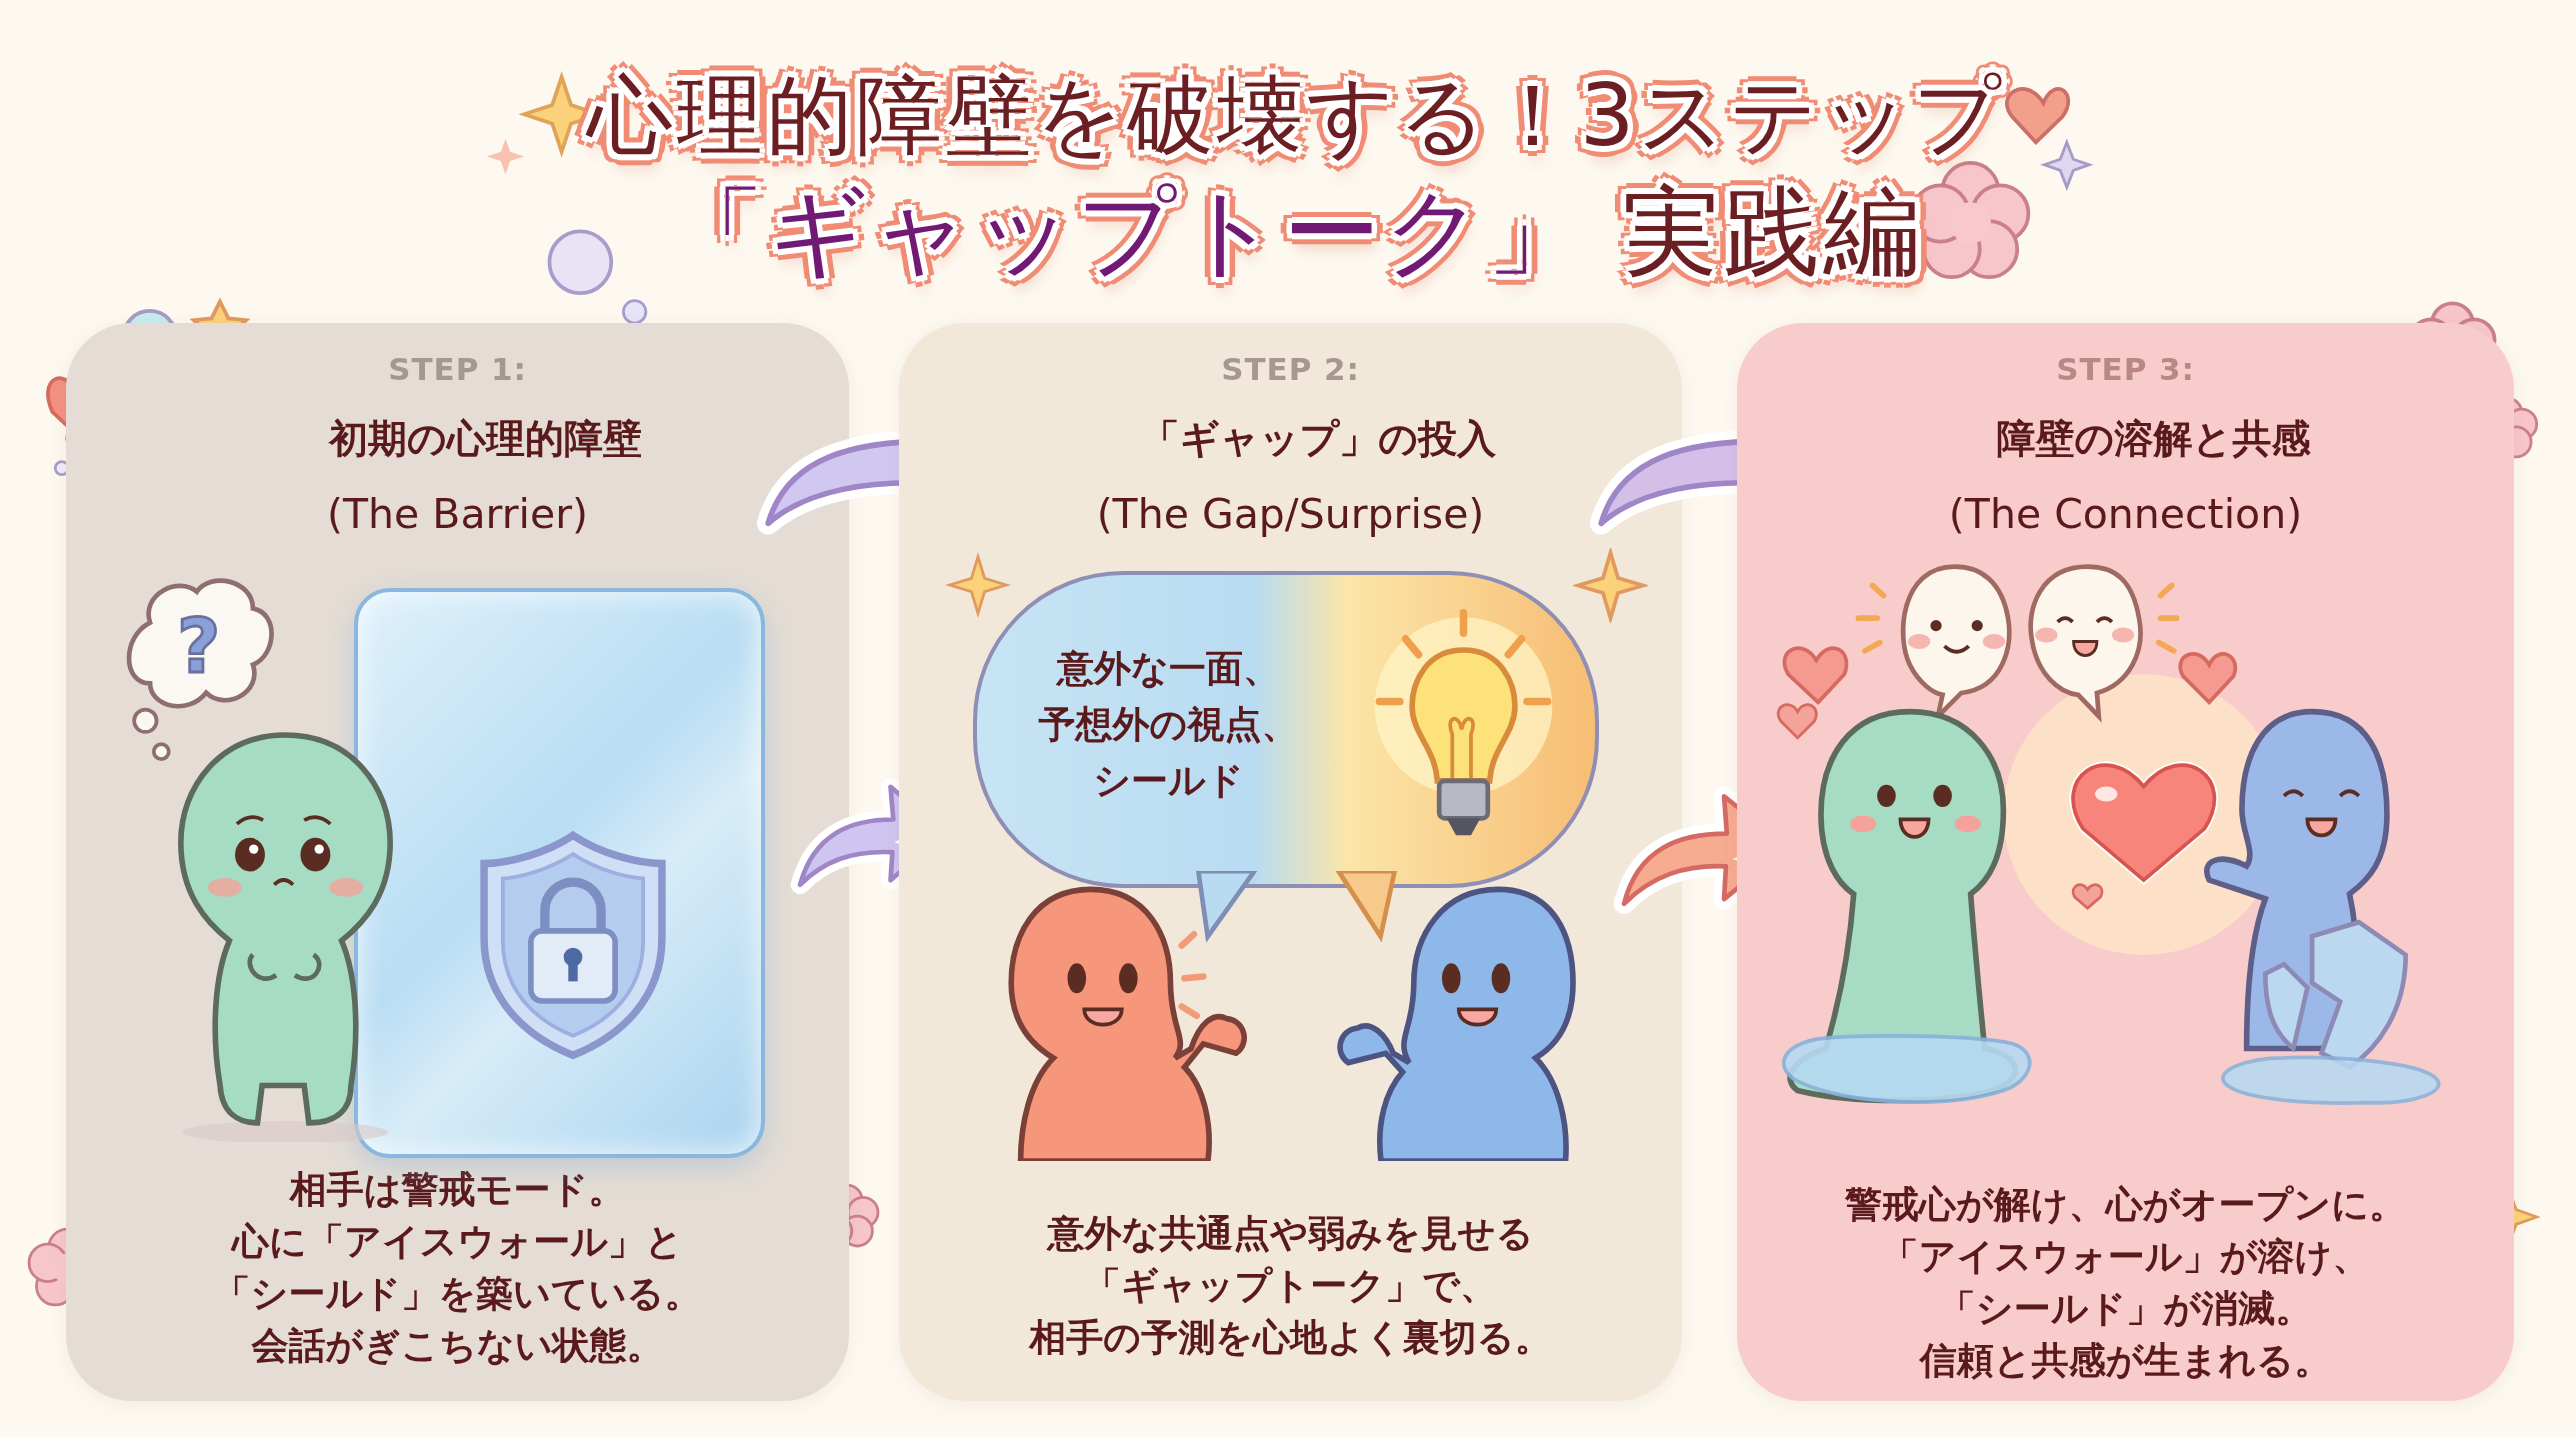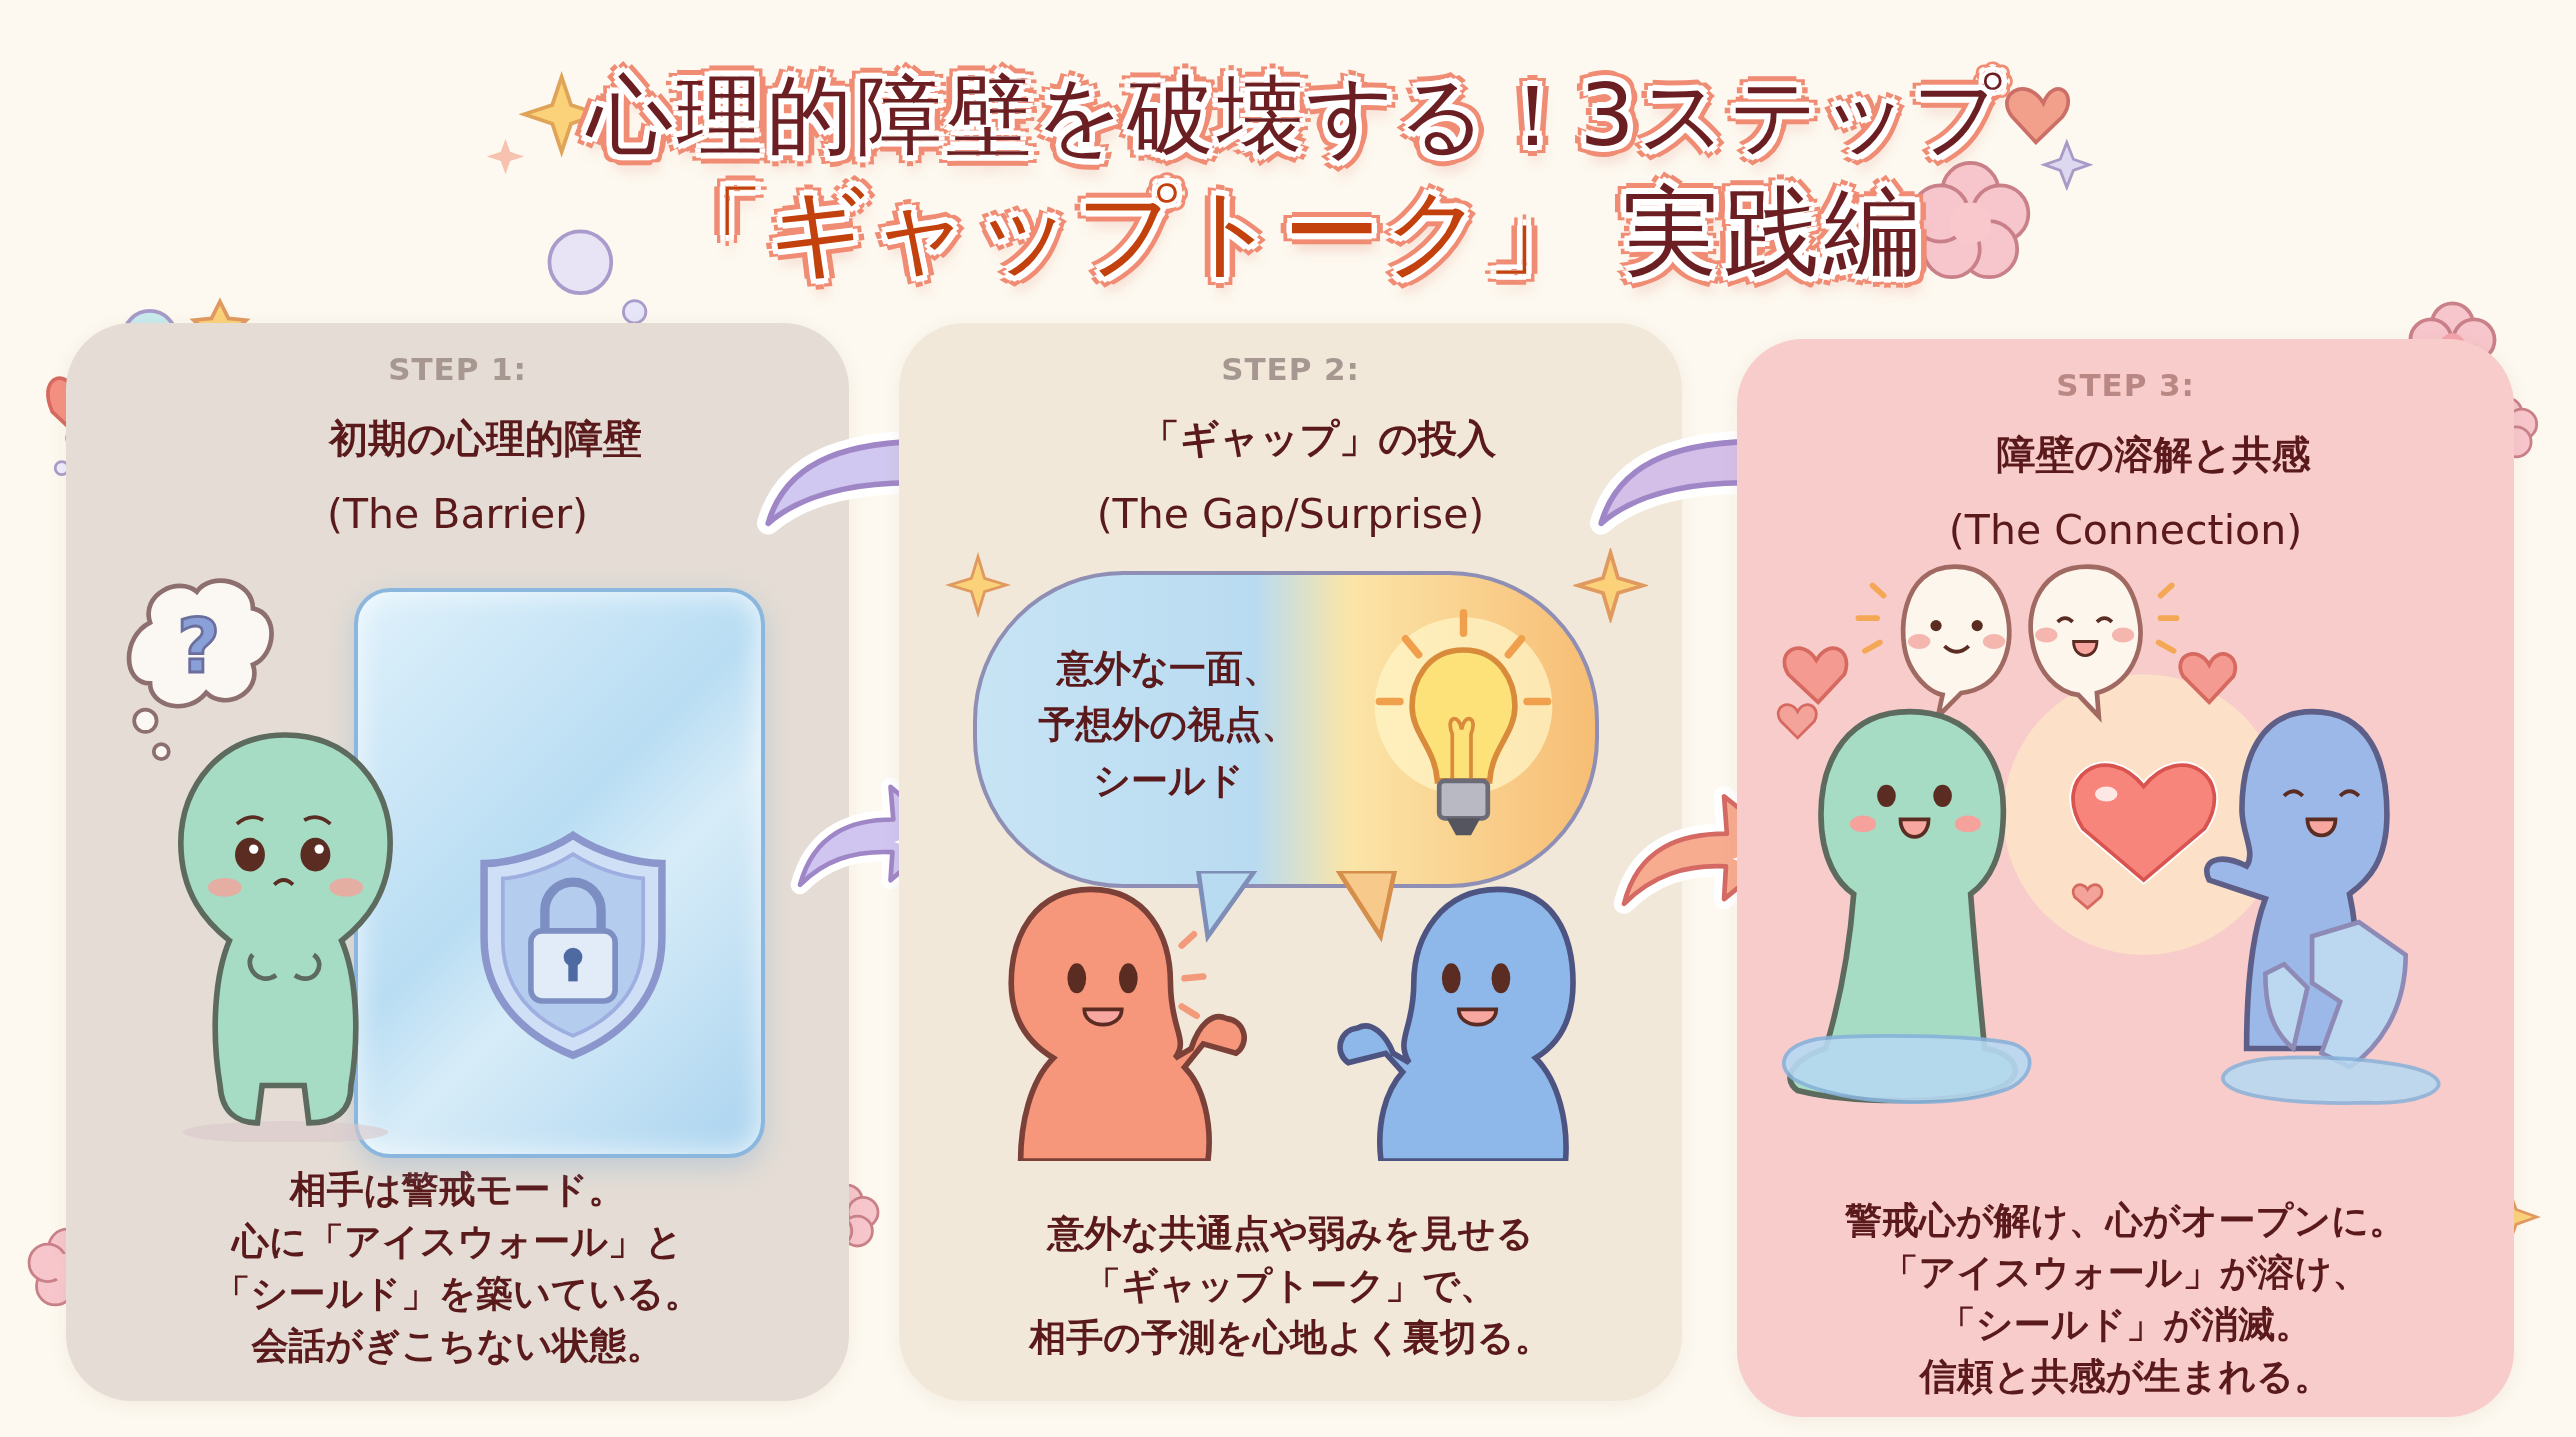--- a/index.html
+++ b/index.html
@@ -17,30 +17,30 @@
     text-shadow:
       0 0 0 #fff,
       5.6px 0 0 #fff, -5.6px 0 0 #fff, 0 5.6px 0 #fff, 0 -5.6px 0 #fff,
       4.7px 4.7px 0 #fff, -4.7px 4.7px 0 #fff, 4.7px -4.7px 0 #fff, -4.7px -4.7px 0 #fff,
       11.2px 0 0 #f08c74, -11.2px 0 0 #f08c74, 0 11.2px 0 #f08c74, 0 -11.2px 0 #f08c74,
       8.4px 8.4px 0 #f08c74, -8.4px 8.4px 0 #f08c74, 8.4px -8.4px 0 #f08c74, -8.4px -8.4px 0 #f08c74,
       3.7px 15px 13px rgba(220,120,100,0.35);
   }
   .title.line1 { top: 58px; font-size: 86px; }
   .title.line2 { top: 168px; font-size: 97px; }
-  .title.line2 .kana { color: #c2410c; margin-top: 41px; }
+  .title.line2 .kana { color: #701a75; margin-top: 41px; }
 
   
   .panel {
     position: absolute; top: 323px; height: 1078px; border-radius: 66px;
     box-shadow: 0 3.7px 17px rgba(170,140,120,0.12);
   }
   .panel.p1 { left: 66px;   width: 783px; background: #e5ddd5; }
   .panel.p2 { left: 899px;  width: 783px; background: #f2e8d9; }
-  .panel.p3 { left: 1737px; width: 777px; background: #f8cccb; margin-top: 16px; }
+  .panel.p3 { left: 1737px; width: 777px; background: #f8cccb; }
 
   .step-label {
     position: absolute; top: 28px; width: 100%; text-align: center;
     font-size: 31px; font-weight: bold; color: #a69791; letter-spacing: 0.9px;
   }
   .p3 .step-label { color: #b98885; }
   .step-title {
     position: absolute; top: 89px; width: 100%; text-align: center;
     font-size: 39px; font-weight: bold; color: #5a1a1c; padding-left: 28px;
   }

